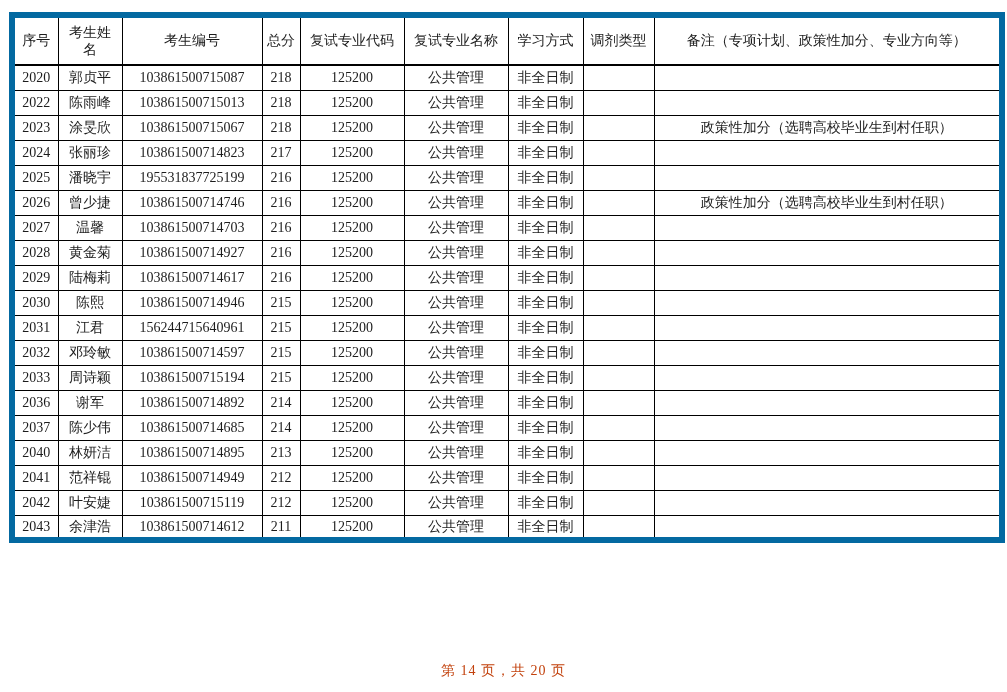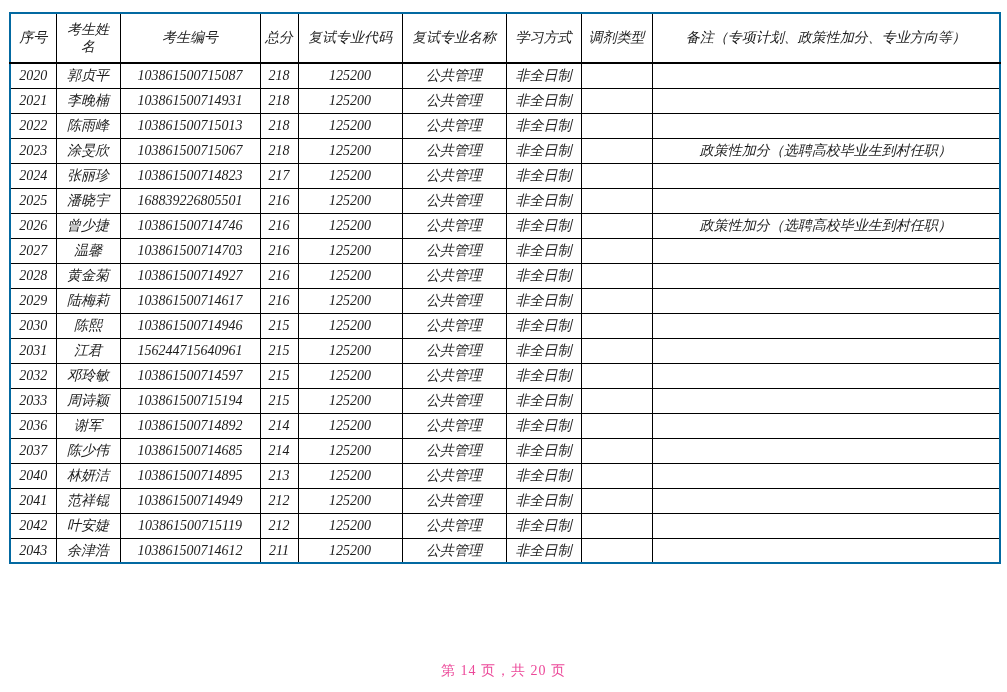--- a/index.html
+++ b/index.html
@@ -16,23 +16,22 @@
     color: #1c1c1c;
     overflow: hidden;
   }
   table.candidates {
     position: absolute;
     left: 9px;
     top: 12px;
     width: 990px;
     border-collapse: collapse;
     table-layout: fixed;
-    border: 2px solid #0369a1;
+    border: 6px solid #0369a1;
     background: #fff;
-    font-style: italic;
   }
   table.candidates th,
   table.candidates td {
     border: 1px solid #000;
     text-align: center;
     vertical-align: middle;
     font-size: 14px;
     font-weight: normal;
     padding: 0 2px;
     overflow: hidden;
@@ -66,21 +65,21 @@
   col.c-mode   { width: 75px;  }
   col.c-adjust { width: 71px;  }
   col.c-remark { width: 348px; }
   .page-footer {
     position: absolute;
     left: 0;
     top: 662px;
     width: 1007px;
     text-align: center;
     font-size: 14px;
-    color: #ec4899;
+    color: #c2410c;
     letter-spacing: 1px;
   }
 </style>
 </head>
 <body>
 
 <div class="sheet">
 
   <table class="candidates">
     <colgroup>
@@ -113,31 +112,20 @@
     <td>郭贞平</td>
     <td>103861500715087</td>
     <td>218</td>
     <td>125200</td>
     <td>公共管理</td>
     <td>非全日制</td>
     <td></td>
     <td></td>
   </tr>
         <tr>
-    <td>2021</td>
-    <td>李晚楠</td>
-    <td>103861500714931</td>
-    <td>218</td>
-    <td>125200</td>
-    <td>公共管理</td>
-    <td>非全日制</td>
-    <td></td>
-    <td></td>
-  </tr>
-        <tr>
     <td>2022</td>
     <td>陈雨峰</td>
     <td>103861500715013</td>
     <td>218</td>
     <td>125200</td>
     <td>公共管理</td>
     <td>非全日制</td>
     <td></td>
     <td></td>
   </tr>
@@ -159,21 +147,21 @@
     <td>217</td>
     <td>125200</td>
     <td>公共管理</td>
     <td>非全日制</td>
     <td></td>
     <td></td>
   </tr>
         <tr>
     <td>2025</td>
     <td>潘晓宇</td>
-    <td>168839226805501</td>
+    <td>195531837725199</td>
     <td>216</td>
     <td>125200</td>
     <td>公共管理</td>
     <td>非全日制</td>
     <td></td>
     <td></td>
   </tr>
         <tr>
     <td>2026</td>
     <td>曾少捷</td>

